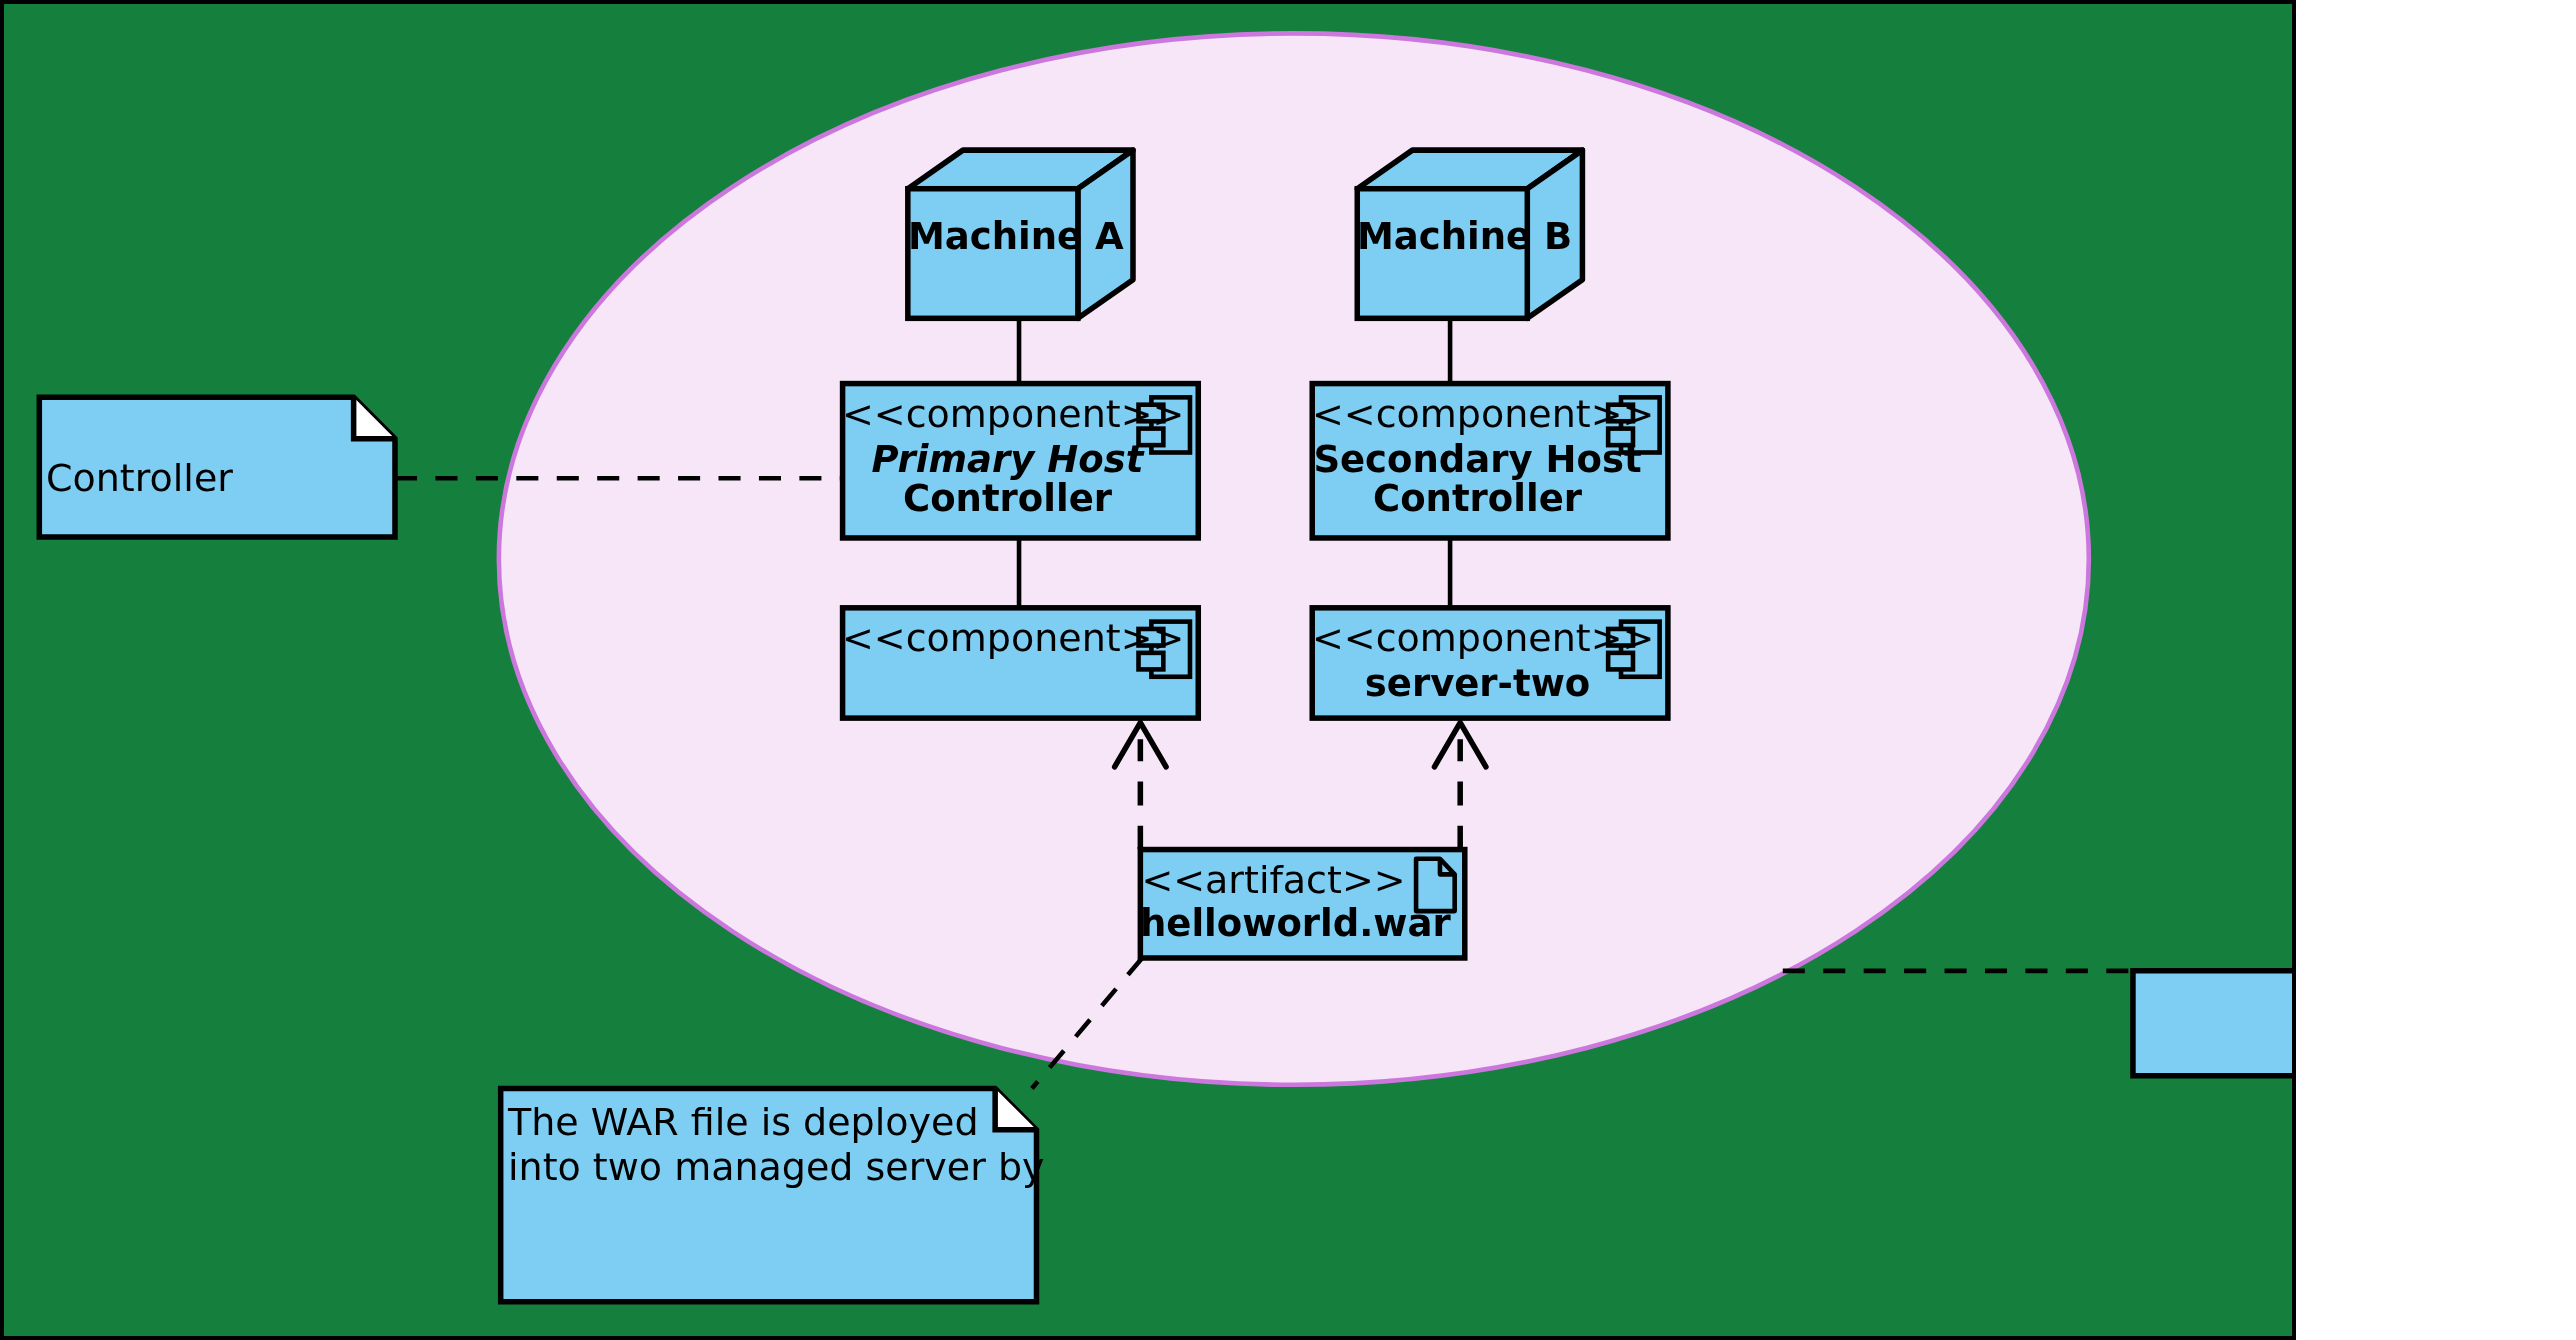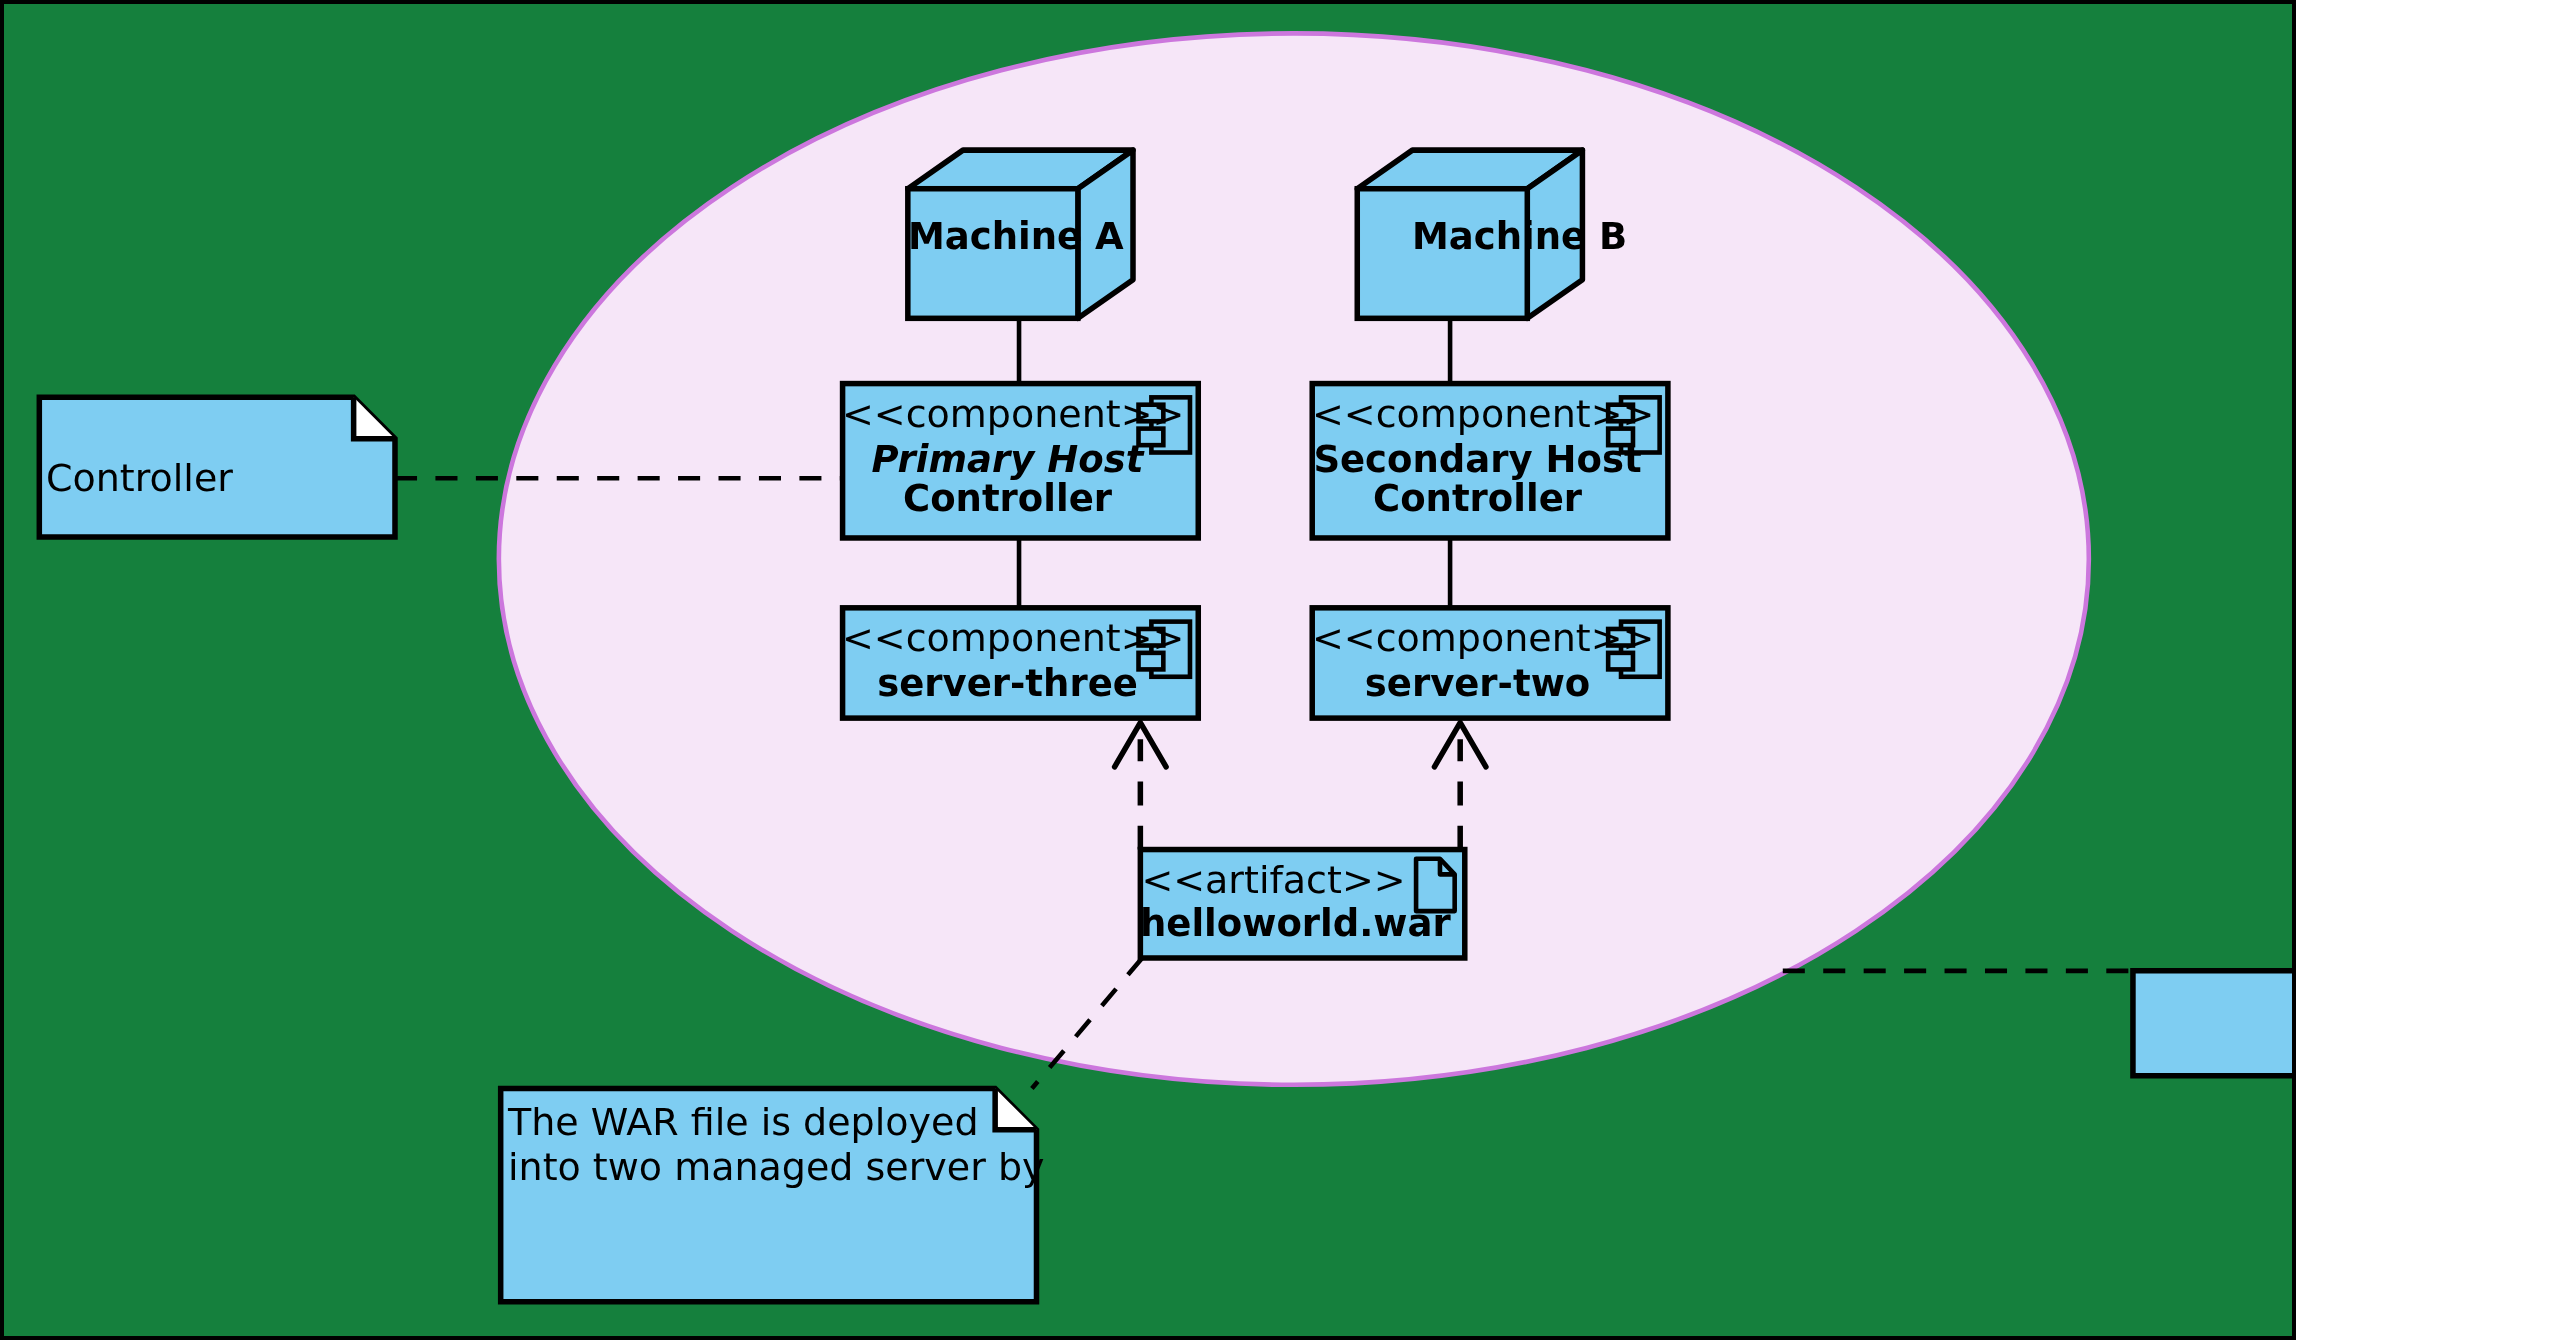--- a/index.html
+++ b/index.html
@@ -160,32 +160,31 @@
 
     <g>
       <path d="M2316,1052 L2718,1052 L2763,1097 L2763,1166 L2316,1166 Z" fill="#7ecdf2" stroke="#000000" stroke-width="6" stroke-linejoin="miter"></path>
       <path d="M2718,1052 L2718,1097 L2763,1097" fill="#ffffff" stroke="#000000" stroke-width="6" stroke-linejoin="miter"></path>
     </g>
 
   </svg>
 
   <div class="lbl node-label" style="left:904px; top:211px; width:170px;">Machine A</div>
 
-  <div class="lbl node-label" style="left:1408px; top:211px; width:170px;">Machine B</div>
+  <div class="lbl node-label" style="left:1353px; top:211px; width:170px;">Machine B</div>
 
   <div class="lbl stereo" style="left:838px; top:388px; width:294px;">&lt;&lt;component&gt;&gt;</div>
   <div class="lbl cname" style="left:838px; top:434px; width:331px;font-style:italic;">Primary Host</div>
   <div class="lbl cname" style="left:838px; top:473px; width:331px;">Controller</div>
 
   <div class="lbl stereo" style="left:1308px; top:388px; width:294px;">&lt;&lt;component&gt;&gt;</div>
   <div class="lbl cname" style="left:1308px; top:434px; width:331px;">Secondary Host</div>
   <div class="lbl cname" style="left:1308px; top:473px; width:331px;">Controller</div>
 
   <div class="lbl stereo" style="left:838px; top:612px; width:294px;">&lt;&lt;component&gt;&gt;</div>
-  <div class="lbl cname" style="left:838px; top:658px; width:331px;">server-three</div>
 
   <div class="lbl stereo" style="left:1308px; top:612px; width:294px;">&lt;&lt;component&gt;&gt;</div>
   <div class="lbl cname" style="left:1308px; top:658px; width:331px;">server-two</div>
 
   <div class="lbl stereo" style="left:1136px; top:854px; width:267px;">&lt;&lt;artifact&gt;&gt;</div>
   <div class="lbl cname" style="left:1136px; top:898px; width:303px;">helloworld.war</div>
 
   <div class="lbl note-text" style="left:42px; top:452px; width:331px;">Controller</div>
 
   <div class="lbl note-text" style="left:504px; top:1096px; width:515px;">The WAR file is deployed</div>

